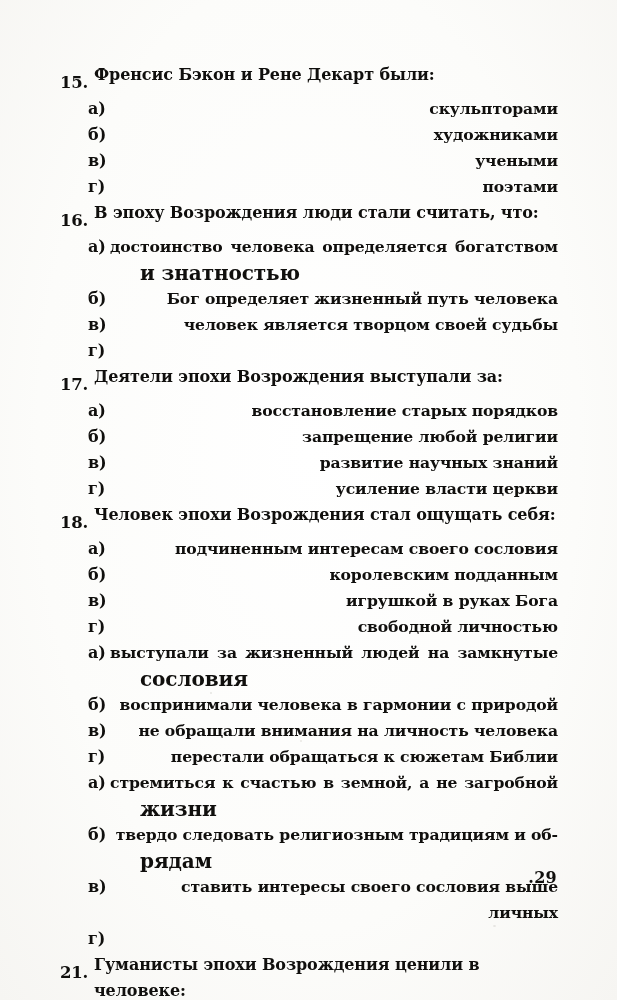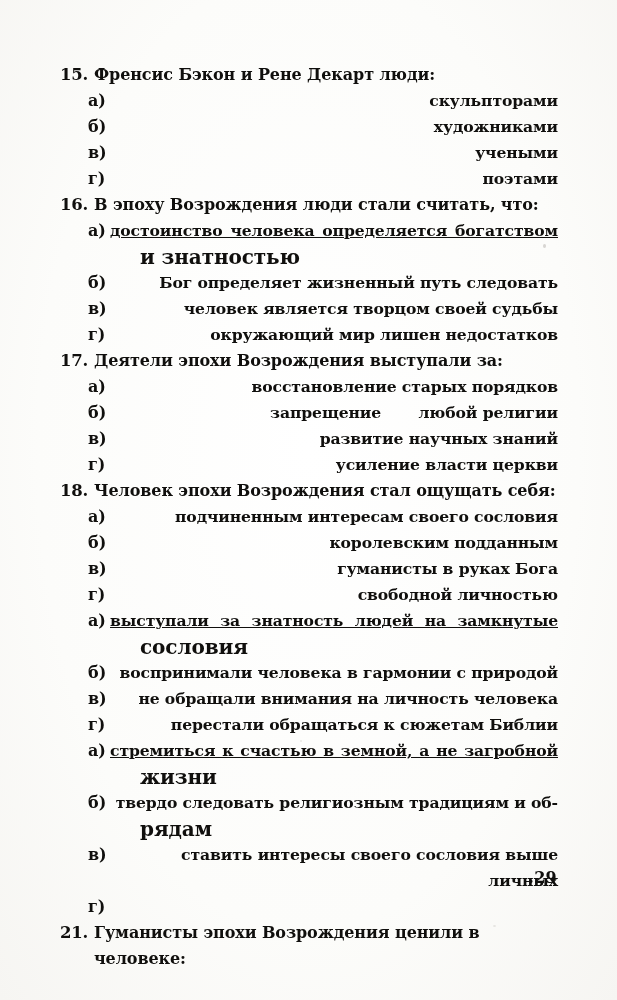--- a/index.html
+++ b/index.html
@@ -43,20 +43,21 @@
     line-height: 26px;
   }
   .q-num {
     flex: 0 0 30px;
     text-align: right;
     padding-right: 6px;
     font-weight: 700;
     font-size: 16.5px;
     letter-spacing: -0.2px;
     white-space: nowrap;
+    margin-top: 8px;
   }
   .q-text {
     flex: 1 1 auto;
     font-weight: 700;
     font-size: 16px;
     letter-spacing: -0.1px;
   }
 
   
   .opts {
@@ -79,25 +80,23 @@
   .opt-text {
     flex: 1 1 auto;
     font-weight: 700;
     font-size: 15.6px;
     letter-spacing: -0.1px;
     text-align: right;
   }
   .opt-text.justify {
     text-align: justify;
     text-align-last: justify;
-    text-decoration: underline;
   }
   .opt-text .em {
     font-weight: 900;
-    margin-left: 32px;
   }
 
   
   .opt-cont {
     padding-left: 82px;
     line-height: 26px;
     font-weight: 700;
     font-size: 20px;
     letter-spacing: -0.1px;
   }
@@ -126,21 +125,21 @@
 </style>
 </head>
 <body>
 
 <div class="page"></div>
 
 <div class="content" id="question-list">
     <div class="q">
       <div class="q-head">
         <span class="q-num">15.</span>
-        <span class="q-text">Френсис Бэкон и Рене Декарт люди:</span>
+        <span class="q-text">Френсис Бэкон и Рене Декарт были:</span>
       </div>
       <ul class="opts">
         <li>
           <div class="opt">
             <span class="opt-letter">а)</span>
             <span class="opt-text">скульпторами</span>
           </div>
         </li>
         <li>
           <div class="opt">
@@ -171,33 +170,32 @@
         <li>
           <div class="opt">
             <span class="opt-letter">а)</span>
             <span class="opt-text justify">достоинство человека определяется богатством</span>
           </div>
           <div class="opt-cont">и знатностью</div>
         </li>
         <li>
           <div class="opt">
             <span class="opt-letter">б)</span>
-            <span class="opt-text">Бог определяет жизненный путь следовать</span>
+            <span class="opt-text">Бог определяет жизненный путь человека</span>
           </div>
         </li>
         <li>
           <div class="opt">
             <span class="opt-letter">в)</span>
             <span class="opt-text">человек является творцом своей судьбы</span>
           </div>
         </li>
         <li>
           <div class="opt">
             <span class="opt-letter">г)</span>
-            <span class="opt-text">окружающий мир лишен недостатков</span>
           </div>
         </li>
       </ul>
     </div>
     <div class="q">
       <div class="q-head">
         <span class="q-num">17.</span>
         <span class="q-text">Деятели эпохи Возрождения выступали за:</span>
       </div>
       <ul class="opts">
@@ -241,37 +239,37 @@
         </li>
         <li>
           <div class="opt">
             <span class="opt-letter">б)</span>
             <span class="opt-text">королевским подданным</span>
           </div>
         </li>
         <li>
           <div class="opt">
             <span class="opt-letter">в)</span>
-            <span class="opt-text">гуманисты в руках Бога</span>
+            <span class="opt-text">игрушкой в руках Бога</span>
           </div>
         </li>
         <li>
           <div class="opt">
             <span class="opt-letter">г)</span>
             <span class="opt-text">свободной личностью</span>
           </div>
         </li>
       </ul>
     </div>
     <div class="q">
       <ul class="opts">
         <li>
           <div class="opt">
             <span class="opt-letter">а)</span>
-            <span class="opt-text justify">выступали за знатность людей на замкнутые</span>
+            <span class="opt-text justify">выступали за жизненный людей на замкнутые</span>
           </div>
           <div class="opt-cont">сословия</div>
         </li>
         <li>
           <div class="opt">
             <span class="opt-letter">б)</span>
             <span class="opt-text">воспринимали человека в гармонии с природой</span>
           </div>
         </li>
         <li>

